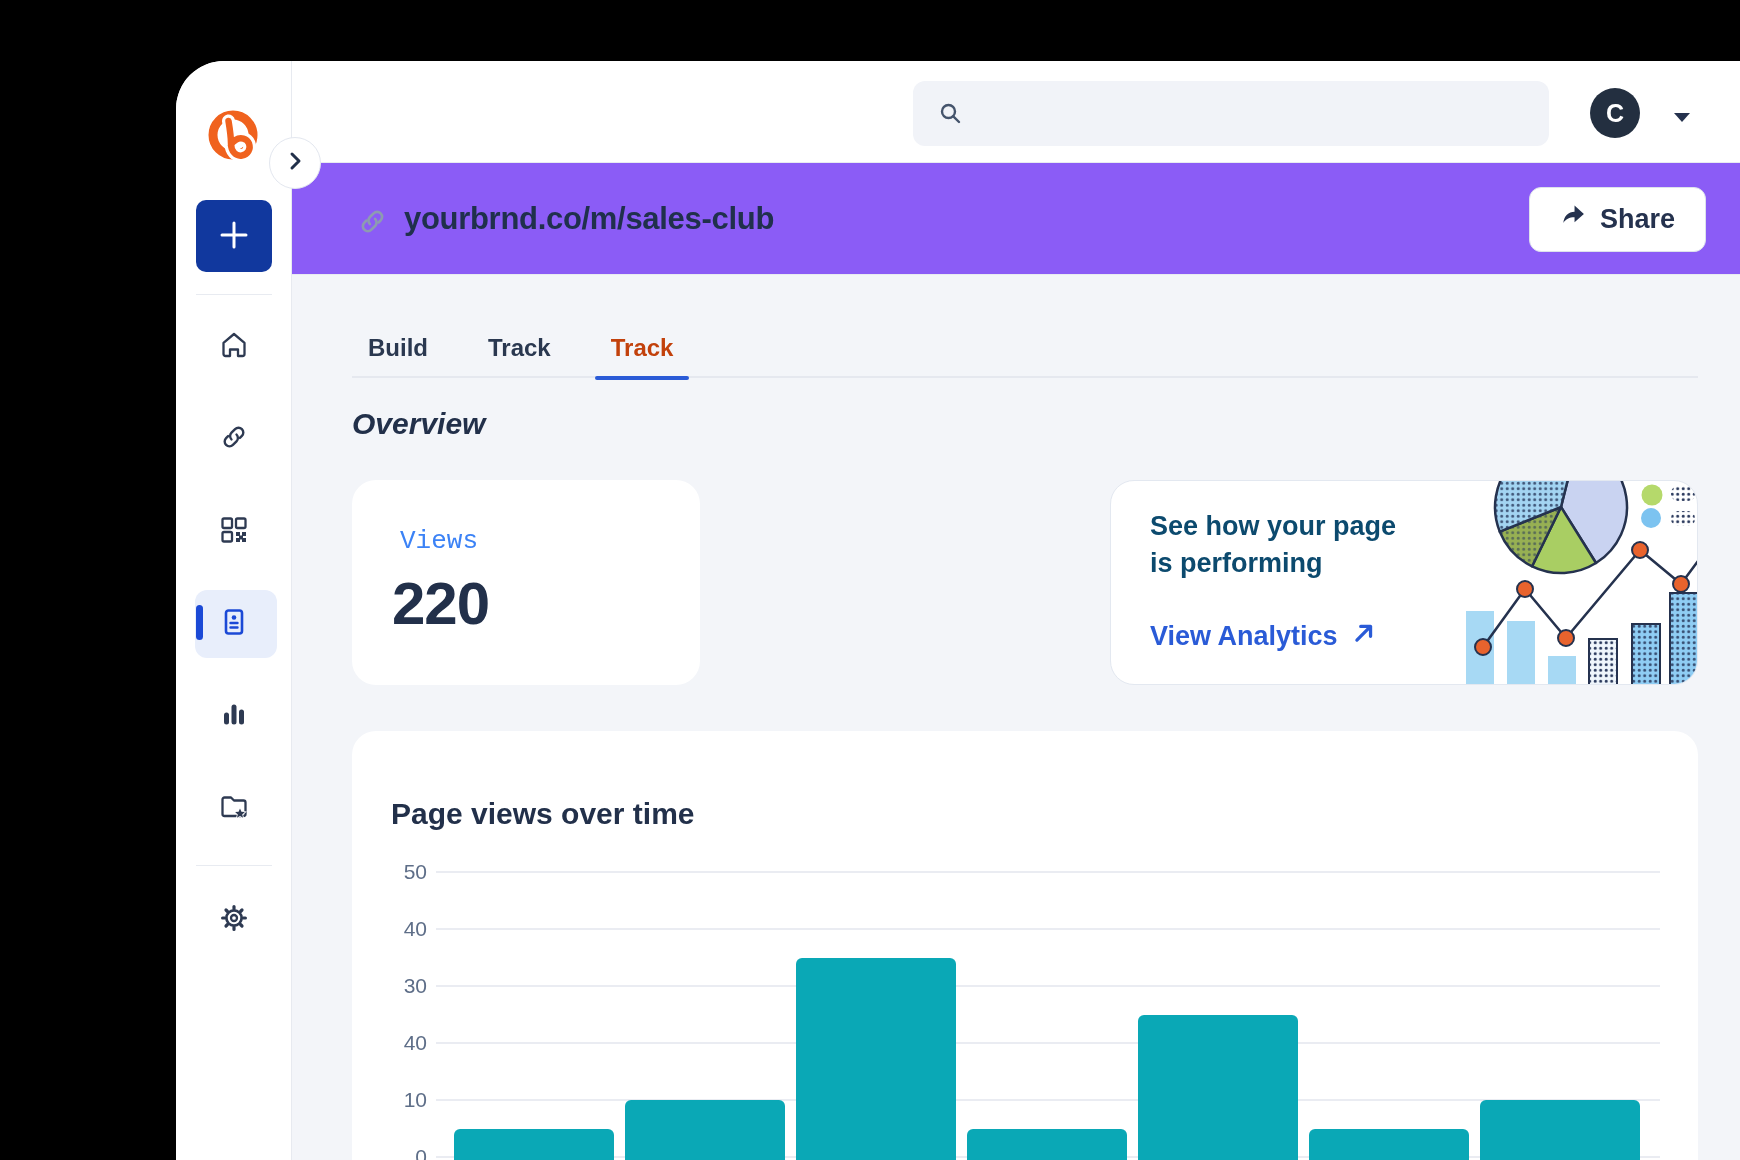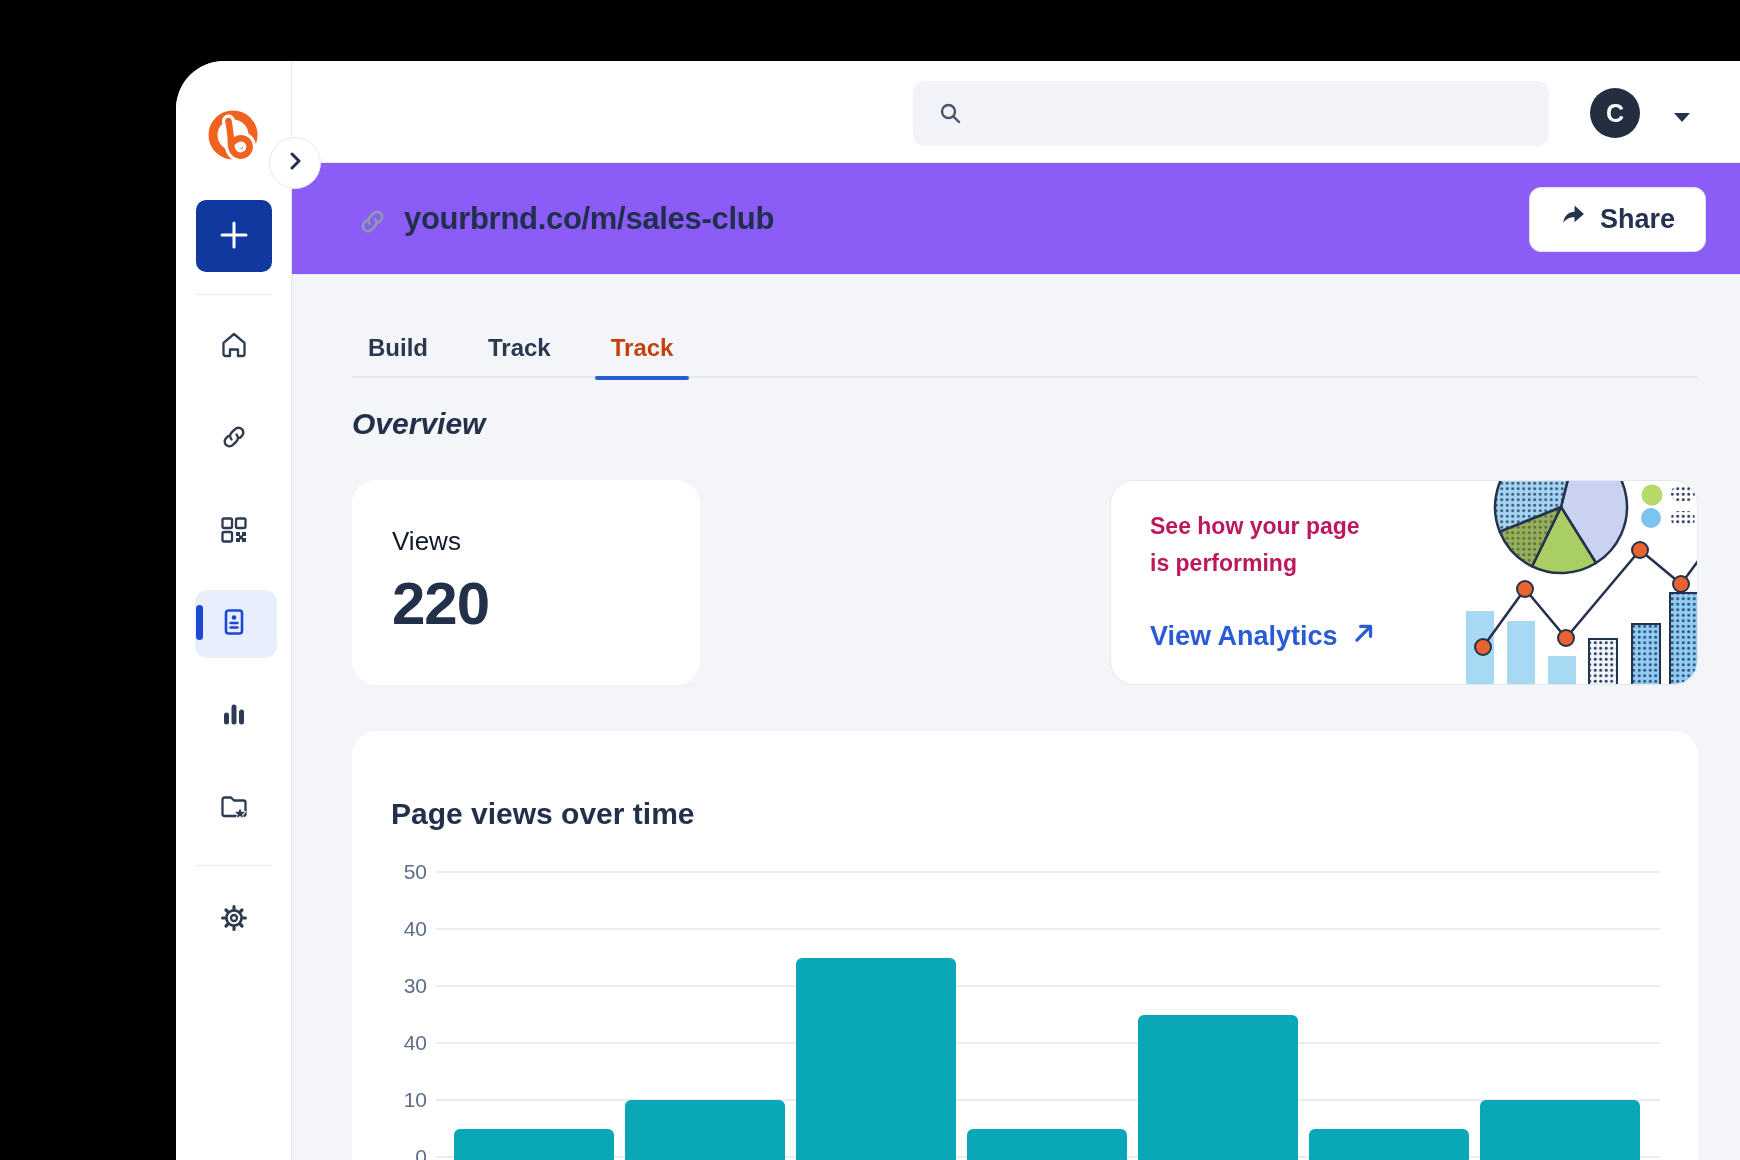--- a/index.html
+++ b/index.html
@@ -94,25 +94,25 @@
   .tab.active { color:#c2410c; font-weight:700; }
   .tab.active .tab-bar {
     position:absolute; left:0; right:0; bottom:-2px; height:4px;
     background:#2A5BD7; border-radius:2px;
   }
 
   .section-heading { position:absolute; left:60px; top:132px; font-size:30px; font-weight:700; color:#22304A;font-style:italic; }
 
   
   .card { position:absolute; top:205px; height:205px; background:#fff; border-radius:24px; }
-  .stat-label { position:absolute; left:40px; top:46px; font-size:26px; color:#0f172a; }
+  .stat-label { position:absolute; left:48px; top:46px; font-size:26px; color:#3b82f6;font-family:Liberation Mono, monospace; }
   .stat-value { position:absolute; left:40px; top:86px; font-size:60px; line-height:76px; font-weight:800; color:#22304A; letter-spacing:-1px; }
 
   .promo { left:818px; width:588px; border:1px solid #E3E8F0; overflow:hidden; }
-  .promo-line { position:absolute; left:39px; font-size:23px; line-height:37px; font-weight:700; color:#be185d; z-index:2; }
+  .promo-line { position:absolute; left:39px; font-size:27px; line-height:37px; font-weight:700; color:#0c4a6e; z-index:2; }
   .promo-cta {
     position:absolute; left:39px; top:140px; display:flex; align-items:center; gap:14px;
     font-size:27px; font-weight:700; color:#2A5BD7; cursor:pointer; z-index:2;
   }
   .promo-art { position:absolute; right:0; top:0; z-index:1; }
 
   
   .chart-card {
     position:absolute; left:60px; top:456px; width:1346px; height:490px;
     background:#fff; border-radius:24px;

